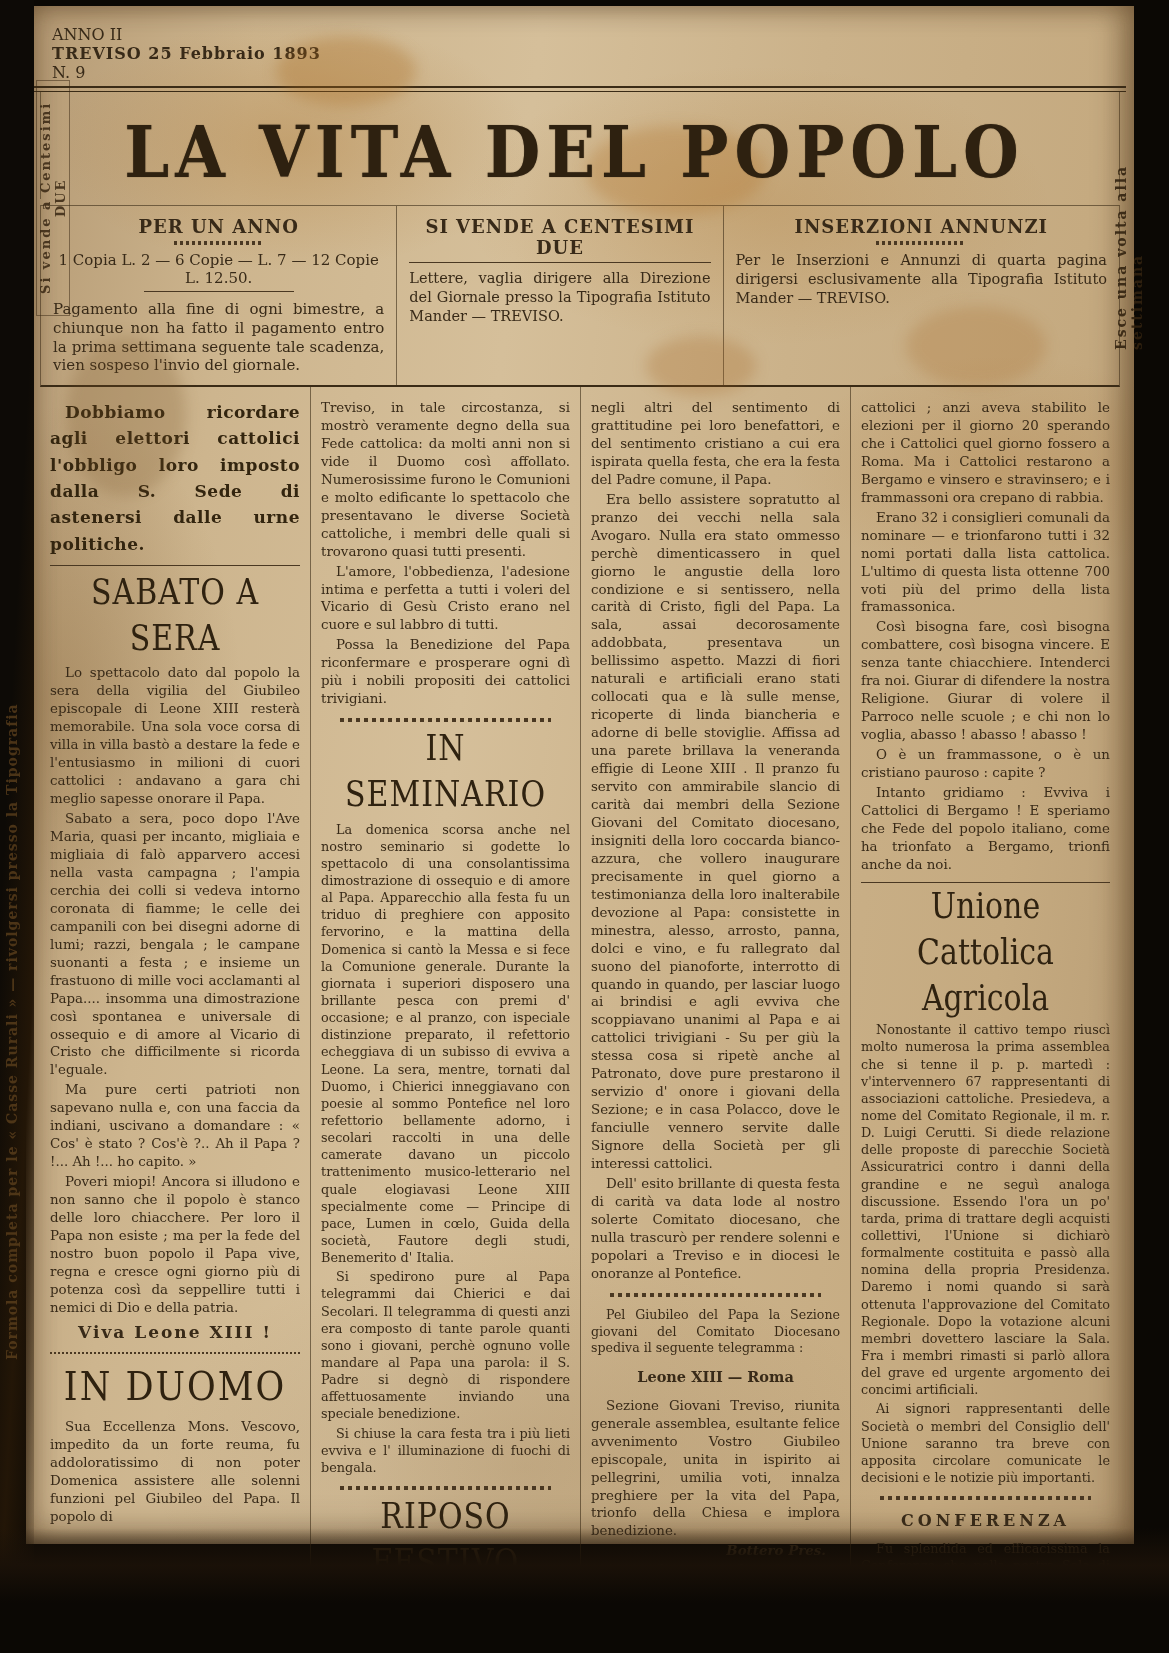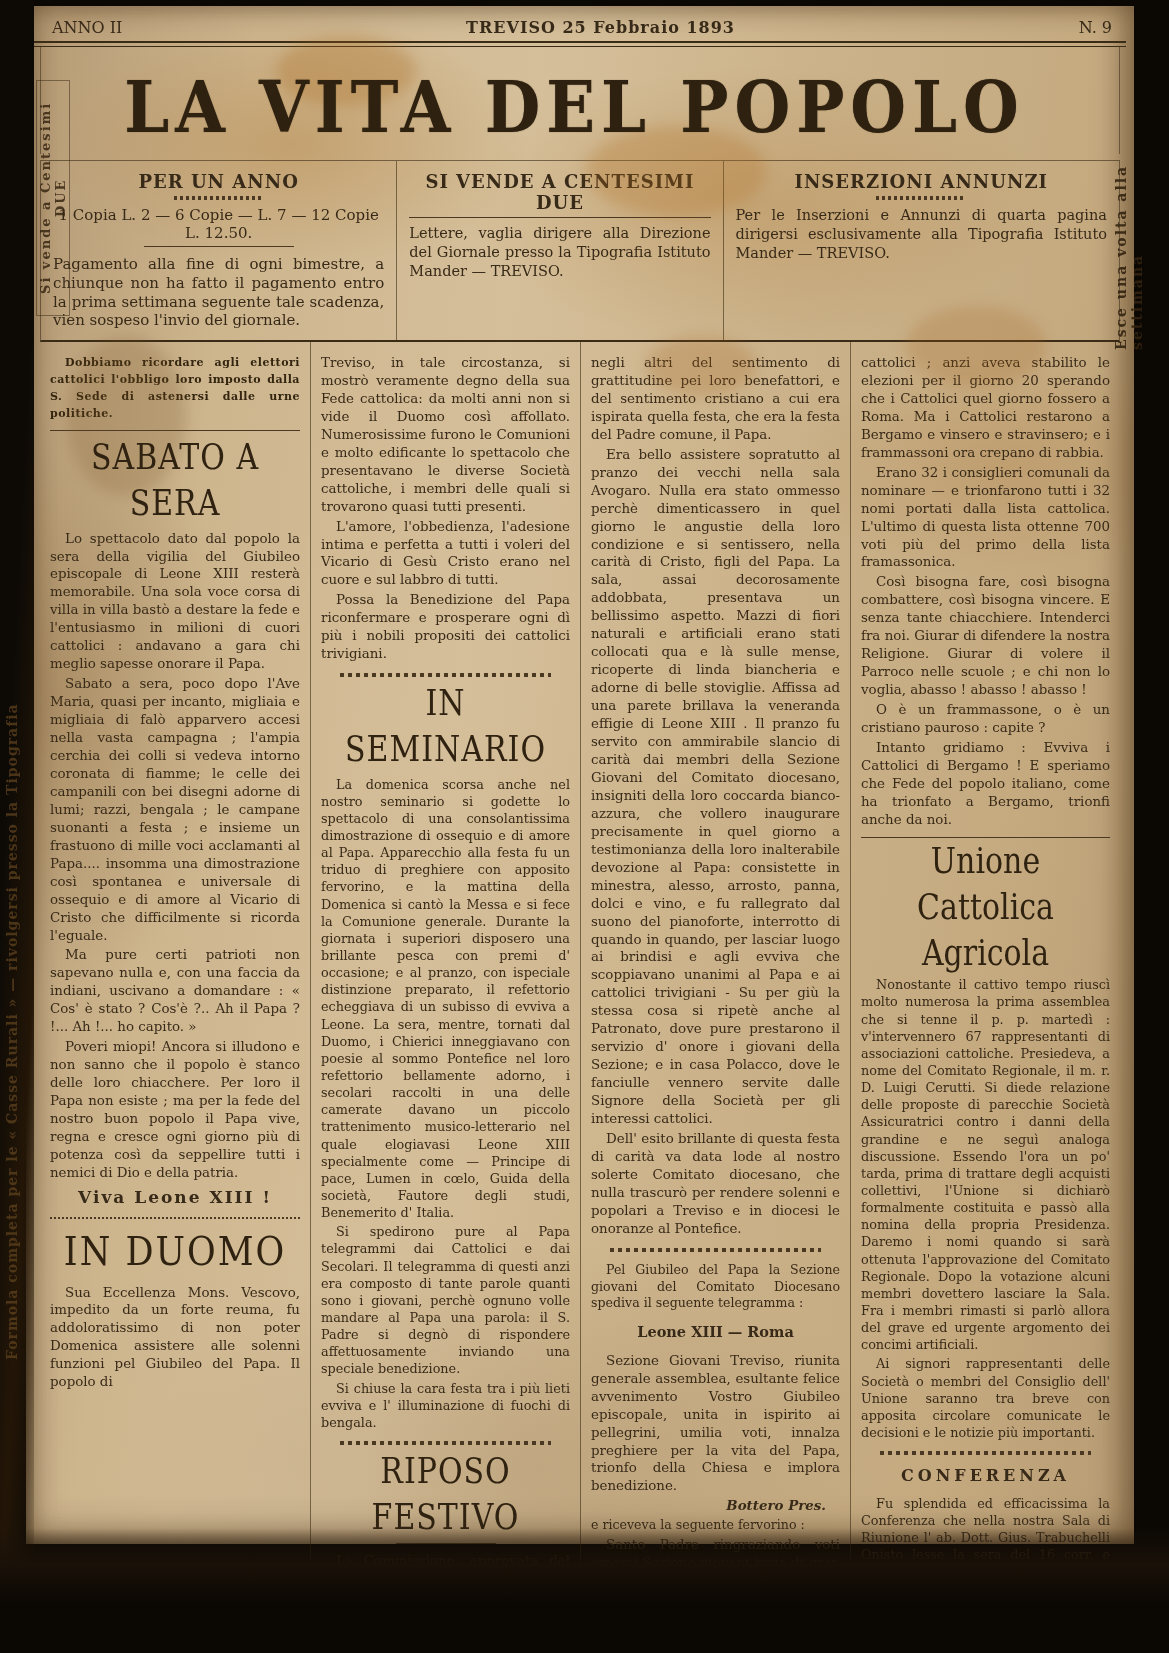--- a/index.html
+++ b/index.html
@@ -24,22 +24,22 @@
     background:linear-gradient(180deg,rgba(20,12,5,0) 0%,#1a1108 30%,#0b0804 60%);}
   
   .vtext{position:absolute;writing-mode:vertical-rl;transform:rotate(180deg);
     font-weight:bold;color:rgba(55,38,18,.85);letter-spacing:2px;}
   .vtext-left{left:36px;top:80px;font-size:13px;height:230px;text-align:center;
     border:1px solid rgba(55,38,18,.5);padding:2px 1px;}
   .vtext-right{left:auto;right:24px;top:70px;font-size:14px;height:280px;color:rgba(50,34,15,.9);}
   .vtext-spine{left:4px;top:260px;font-size:14px;height:1100px;color:rgba(95,65,30,.75);
     letter-spacing:1px;}
   
-  .hdr{display:flex;justify-content:space-between;align-items:baseline;
-       padding:12px 22px 4px 26px;font-size:16px;}
+  .hdr{display:flex;align-items:baseline;
+       padding:19px 22px 4px 26px;font-size:16px;flex-direction:column;}
   .hdr .date{font-weight:bold;font-size:16px;letter-spacing:1px;}
   .hdr-rule{border-top:2px solid #3a2b16;border-bottom:1px solid #3a2b16;height:3px;
             margin:0 8px;}
   .masthead{position:relative;text-align:center;padding:22px 11px 10px 0;margin:0 14px;
             border-left:1px solid rgba(58,43,22,.55);border-right:1px solid rgba(58,43,22,.55);}
   .masthead h1{margin:0;font-size:64px;font-weight:700;letter-spacing:6px;
       color:#2e2110;transform:scaleY(1.12);transform-origin:center;
       text-shadow:0 0 1px rgba(46,33,16,.6);}
   
   .infobar{display:flex;margin:6px 14px 0 14px;border-top:1px solid rgba(58,43,22,.6);
@@ -53,21 +53,21 @@
      background:repeating-linear-gradient(90deg,#4a3822 0 3px,transparent 3px 6px);}
   .rule-sm{width:150px;border-top:1px solid #4a3822;margin:4px auto 6px auto;}
   .info-line{font-size:15px;text-align:center;}
   .info-fine{font-size:15px;text-align:justify;margin-top:8px;line-height:1.25;}
   .info-text{font-size:14.5px;text-align:justify;line-height:1.3;margin-top:6px;}
   
   .body-cols{display:grid;grid-template-columns:1fr 1fr 1fr 1fr;margin:0 14px;min-height:1190px;}
   .col{padding:12px 10px 0 10px;font-size:13.4px;line-height:1.34;text-align:justify;}
   .col + .col{border-left:1px solid rgba(58,43,22,.6);}
   .col p{margin:0 0 2px 0;text-indent:15px;}
-  .lead{font-size:11px;font-weight:bold;line-height:1.55;letter-spacing:.5px;
+  .lead{font-size:17px;font-weight:bold;line-height:1.55;letter-spacing:.5px;
         text-indent:18px;color:#33250f;}
   .h-lg{font-size:30px;font-weight:400;text-align:center;letter-spacing:1px;margin:10px 0 8px;
         transform:scaleY(1.15);color:#2f2210;}
   .h-xl{font-size:35px;font-weight:400;text-align:center;letter-spacing:2px;margin:10px 0 8px;
         transform:scaleY(1.1);color:#2f2210;}
   .h-sp{font-size:16px;font-weight:bold;text-align:center;letter-spacing:4px;margin:10px 0 8px;}
   .rule-full{border-top:1px solid #4a3822;margin:8px 0;}
   .rule-dot{border-top:2px dotted #4a3822;margin:8px 0;}
   .rule-wavy{height:4px;margin:10px auto;width:85%;
      background:repeating-linear-gradient(90deg,#4a3822 0 4px,transparent 4px 8px);}
@@ -141,21 +141,21 @@
         <p>Sua Eccellenza Mons. Vescovo, impedito da un forte reuma, fu addoloratissimo di non poter Domenica assistere alle solenni funzioni pel Giubileo del Papa. Il popolo di</p>
       </div>
 
       <div class="col">
         <p style="text-indent:0;">Treviso, in tale circostanza, si mostrò veramente degno della sua Fede cattolica: da molti anni non si vide il Duomo così affollato. Numerosissime furono le Comunioni e molto edificante lo spettacolo che presentavano le diverse Società cattoliche, i membri delle quali si trovarono quasi tutti presenti.</p>
         <p>L'amore, l'obbedienza, l'adesione intima e perfetta a tutti i voleri del Vicario di Gesù Cristo erano nel cuore e sul labbro di tutti.</p>
         <p>Possa la Benedizione del Papa riconfermare e prosperare ogni dì più i nobili propositi dei cattolici trivigiani.</p>
         <div class="rule-wavy"></div>
         <div class="h-lg">IN SEMINARIO</div>
         <p class="smallnote">La domenica scorsa anche nel nostro seminario si godette lo spettacolo di una consolantissima dimostrazione di ossequio e di amore al Papa. Apparecchio alla festa fu un triduo di preghiere con apposito fervorino, e la mattina della Domenica si cantò la Messa e si fece la Comunione generale. Durante la giornata i superiori disposero una brillante pesca con premi d' occasione; e al pranzo, con ispeciale distinzione preparato, il refettorio echeggiava di un subisso di evviva a Leone. La sera, mentre, tornati dal Duomo, i Chierici inneggiavano con poesie al sommo Pontefice nel loro refettorio bellamente adorno, i secolari raccolti in una delle camerate davano un piccolo trattenimento musico-letterario nel quale elogiavasi Leone XIII specialmente come — Principe di pace, Lumen in cœlo, Guida della società, Fautore degli studi, Benemerito d' Italia.</p>
-        <p class="smallnote">Si spedirono pure al Papa telegrammi dai Cattolici e dai Secolari. Il telegramma di questi anzi era composto di tante parole quanti sono i giovani, perchè ognuno volle mandare al Papa una parola: il S. Padre si degnò di rispondere affettuosamente inviando una speciale benedizione.</p>
+        <p class="smallnote">Si spedirono pure al Papa telegrammi dai Chierici e dai Secolari. Il telegramma di questi anzi era composto di tante parole quanti sono i giovani, perchè ognuno volle mandare al Papa una parola: il S. Padre si degnò di rispondere affettuosamente inviando una speciale benedizione.</p>
         <p class="smallnote">Si chiuse la cara festa tra i più lieti evviva e l' illuminazione di fuochi di bengala.</p>
         <div class="rule-wavy"></div>
         <div class="h-lg">RIPOSO FESTIVO</div>
         <div class="rule-short"></div>
         <p>La Commissione, approvata dal Vescovo, raccomanda ai mm. rr. Parrochi di farle pervenire nel più breve tempo possibile il numero degli ascritti alla Lega. L'elenco s'indirizza alla « Sala degli interessi cattolici — Palazzo Avogaro »</p>
         <div class="rule-full"></div>
 
       </div>
 
       <div class="col">

